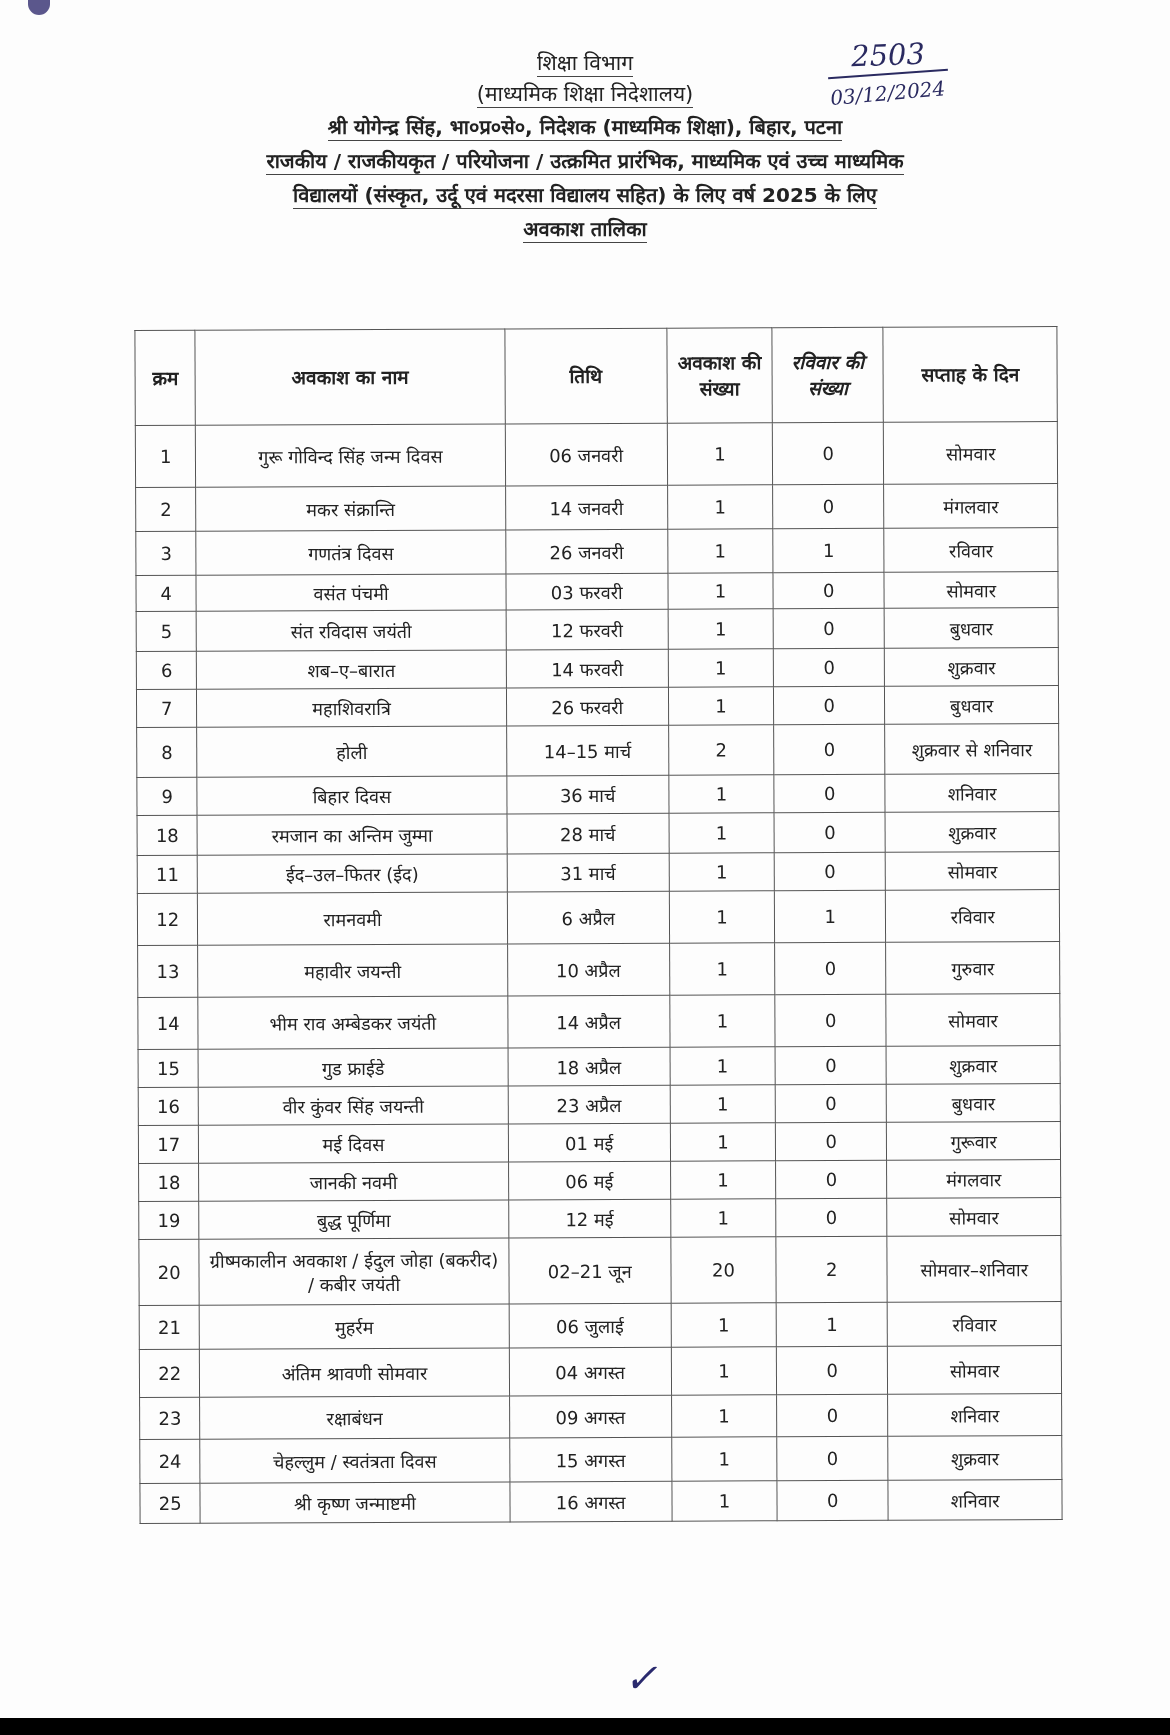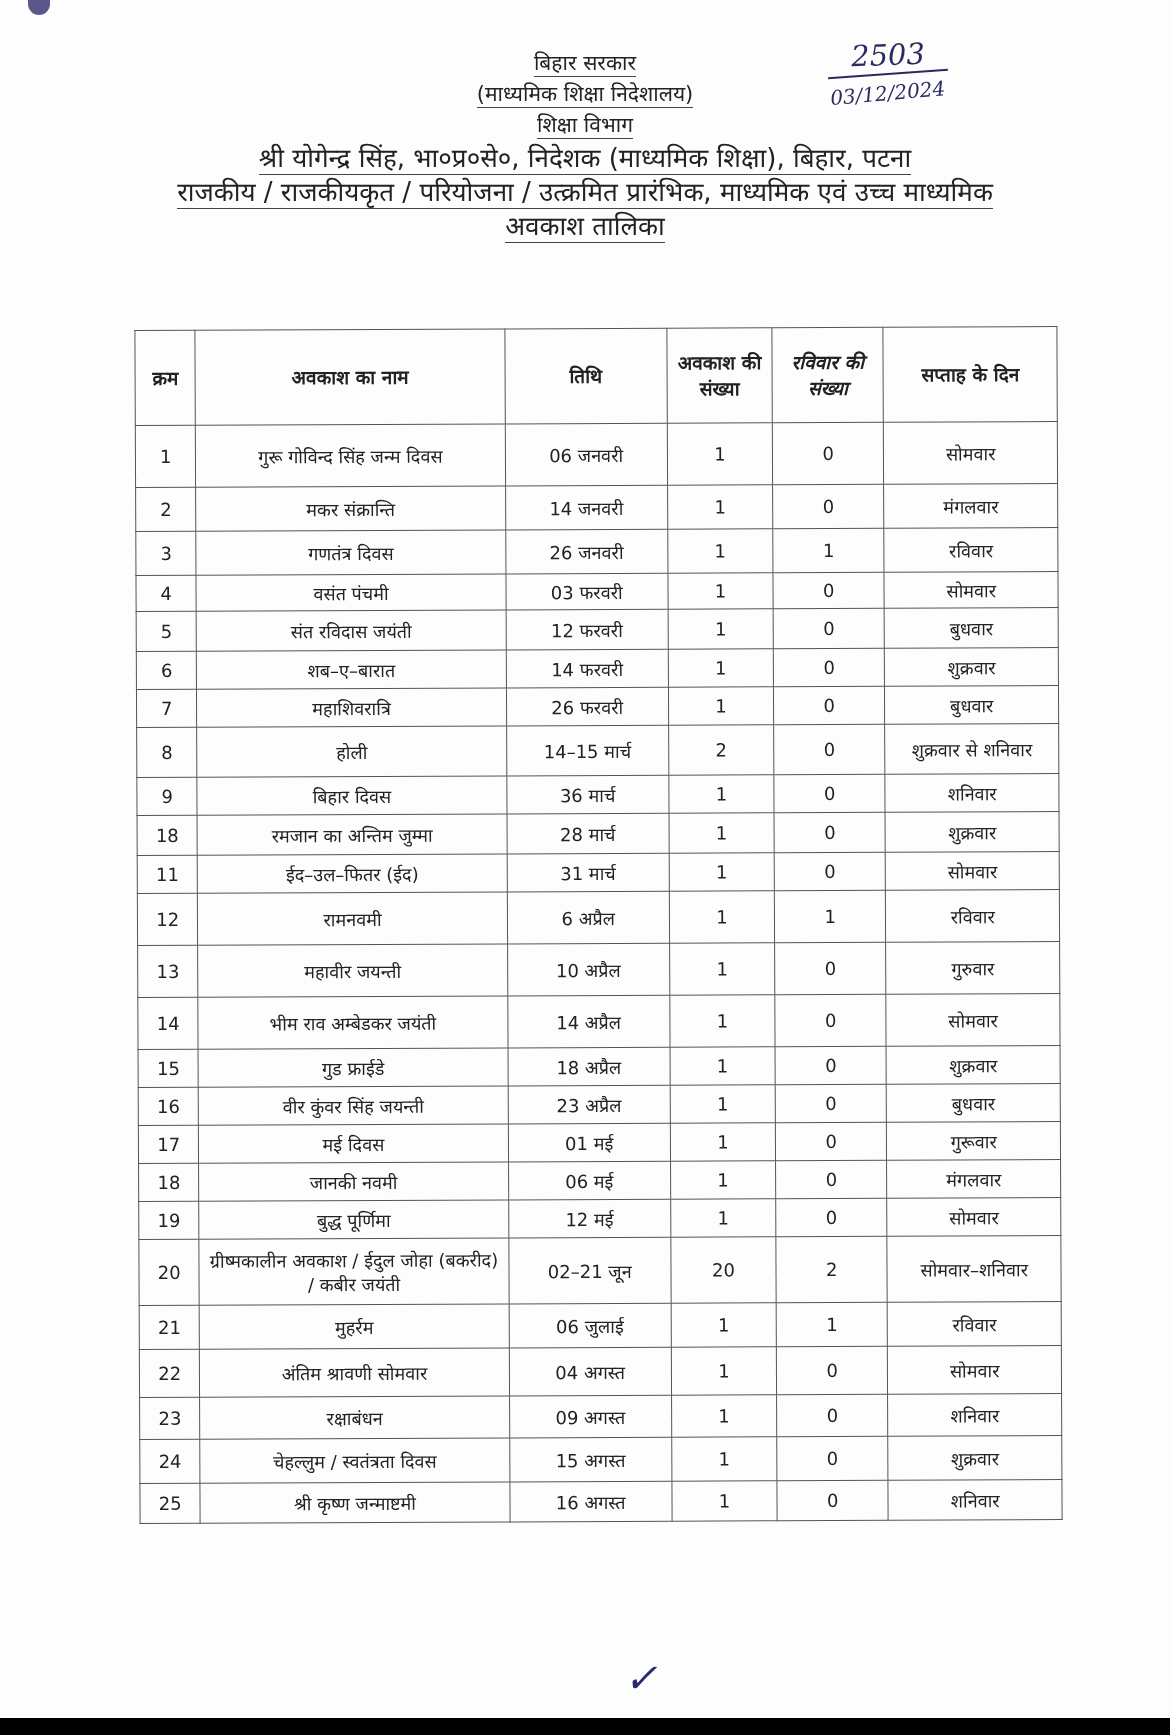--- a/index.html
+++ b/index.html
@@ -25,21 +25,21 @@
     border-top: 2px solid #2a2a60; transform: rotate(-4deg);
   }
   .hw-date {
     position: absolute; left: 830px; top: 80px; width: 140px;
     font-family: "DejaVu Serif", serif; font-style: italic; font-size: 20px;
     color: #2a2a60; transform: rotate(-5deg);
   }
   .header { position: absolute; left: 120px; top: 48px; width: 930px; text-align: center; }
   .hline { font-size: 21px; line-height: 31px; margin: 0; }
   .hline span { border-bottom: 1px solid #444; padding-bottom: 1px; }
-  .hline.bold { font-weight: normal; font-size: 26px; line-height: 34px; }
+  .hline.bold { font-weight: bold; font-size: 20px; line-height: 34px; }
   table.holidays {
     position: absolute; left: 137px; top: 328px; width: 923px;
     border-collapse: collapse; font-size: 18px; transform: rotate(-0.25deg);
   }
   table.holidays th, table.holidays td {
     border: 1.3px solid #555; text-align: center; vertical-align: middle;
     padding: 2px 4px; color: #222;
   }
   table.holidays th { font-weight: bold; font-size: 19px; height: 90px; line-height: 26px; }
   .c-sn { width: 54px; } .c-name { width: 322px; } .c-date { width: 164px; margin-left: 28px; }
@@ -55,25 +55,25 @@
 <body>
 
 <div class="page">
   <div class="ink-blot"></div>
 
   <div class="hw-no">2503</div>
   <div class="hw-line"></div>
   <div class="hw-date">03/12/2024</div>
 
   <div class="header">
-    <p class="hline"><span>बिहार सरकार</span></p>
+    <p class="hline"><span>शिक्षा विभाग</span></p>
     <p class="hline"><span>(माध्यमिक शिक्षा निदेशालय)</span></p>
-    <p class="hline"><span>शिक्षा विभाग</span></p>
     <p class="hline bold"><span>श्री योगेन्द्र सिंह, भा०प्र०से०, निदेशक (माध्यमिक शिक्षा), बिहार, पटना</span></p>
     <p class="hline bold"><span>राजकीय / राजकीयकृत / परियोजना / उत्क्रमित प्रारंभिक, माध्यमिक एवं उच्च माध्यमिक</span></p>
+    <p class="hline bold"><span>विद्यालयों (संस्कृत, उर्दू एवं मदरसा विद्यालय सहित) के लिए वर्ष 2025 के लिए</span></p>
     <p class="hline bold"><span>अवकाश तालिका</span></p>
   </div>
 
   <table class="holidays">
     <thead>
       <tr>
         <th class="c-sn">क्रम</th>
         <th class="c-name">अवकाश का नाम</th>
         <th class="c-date">तिथि</th>
         <th class="c-lv">अवकाश की संख्या</th>

